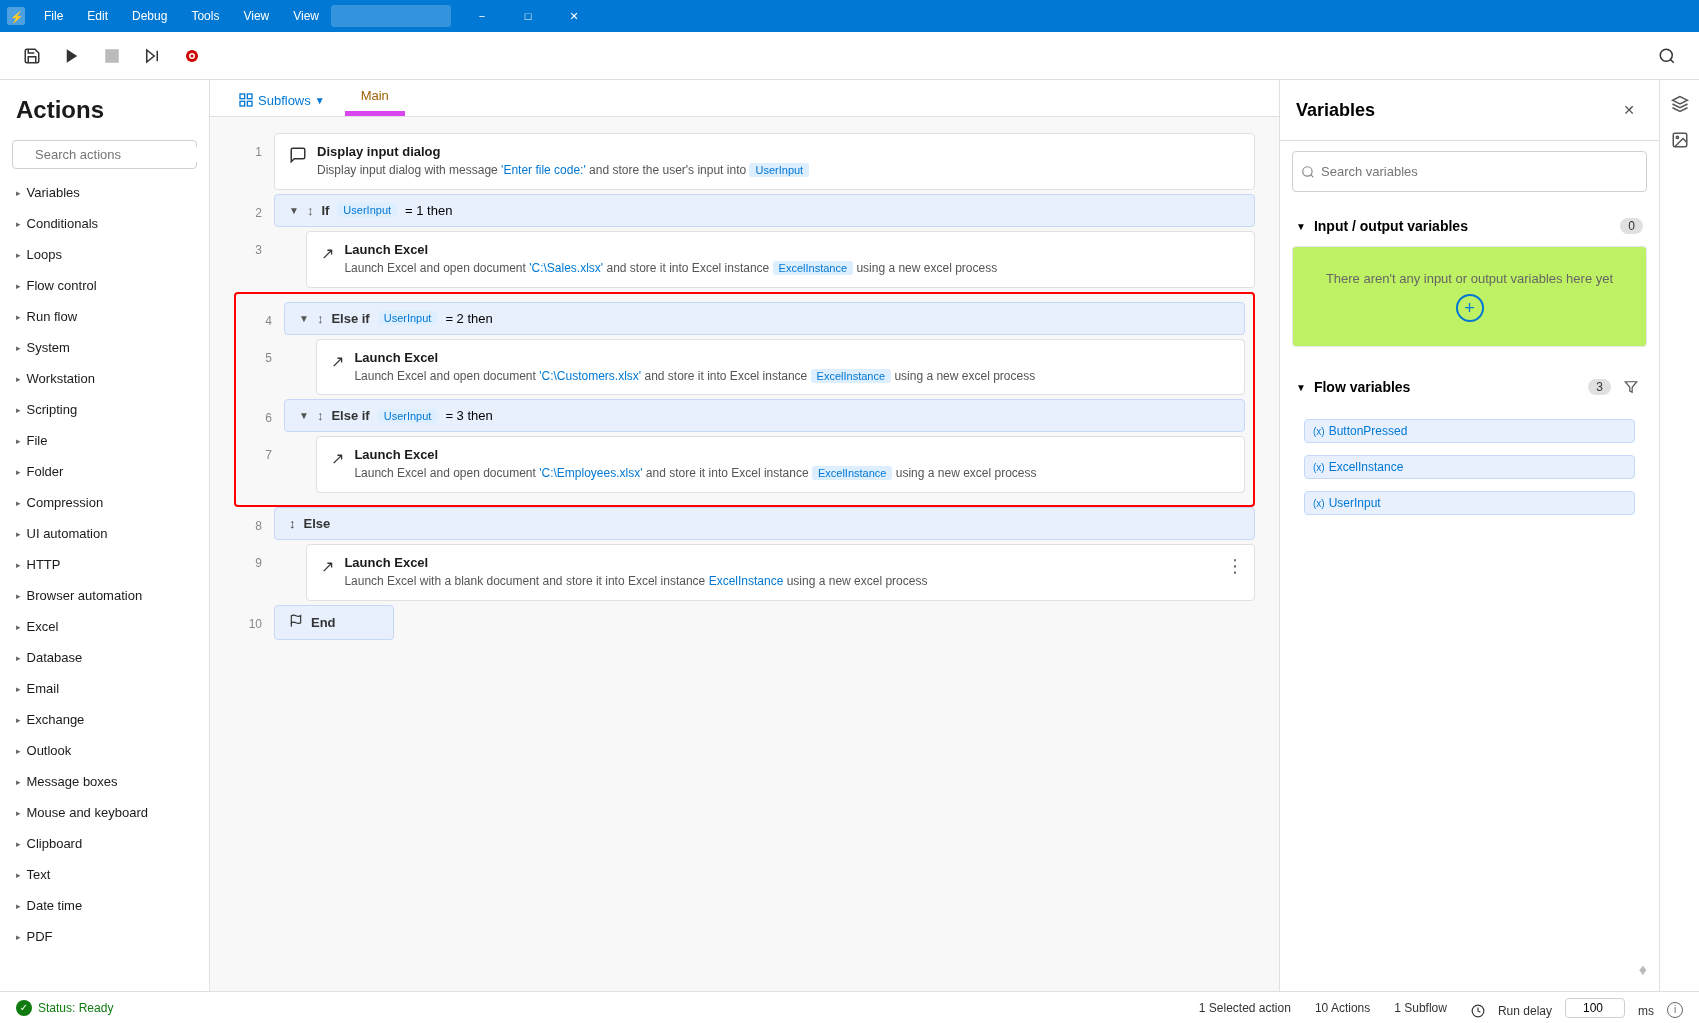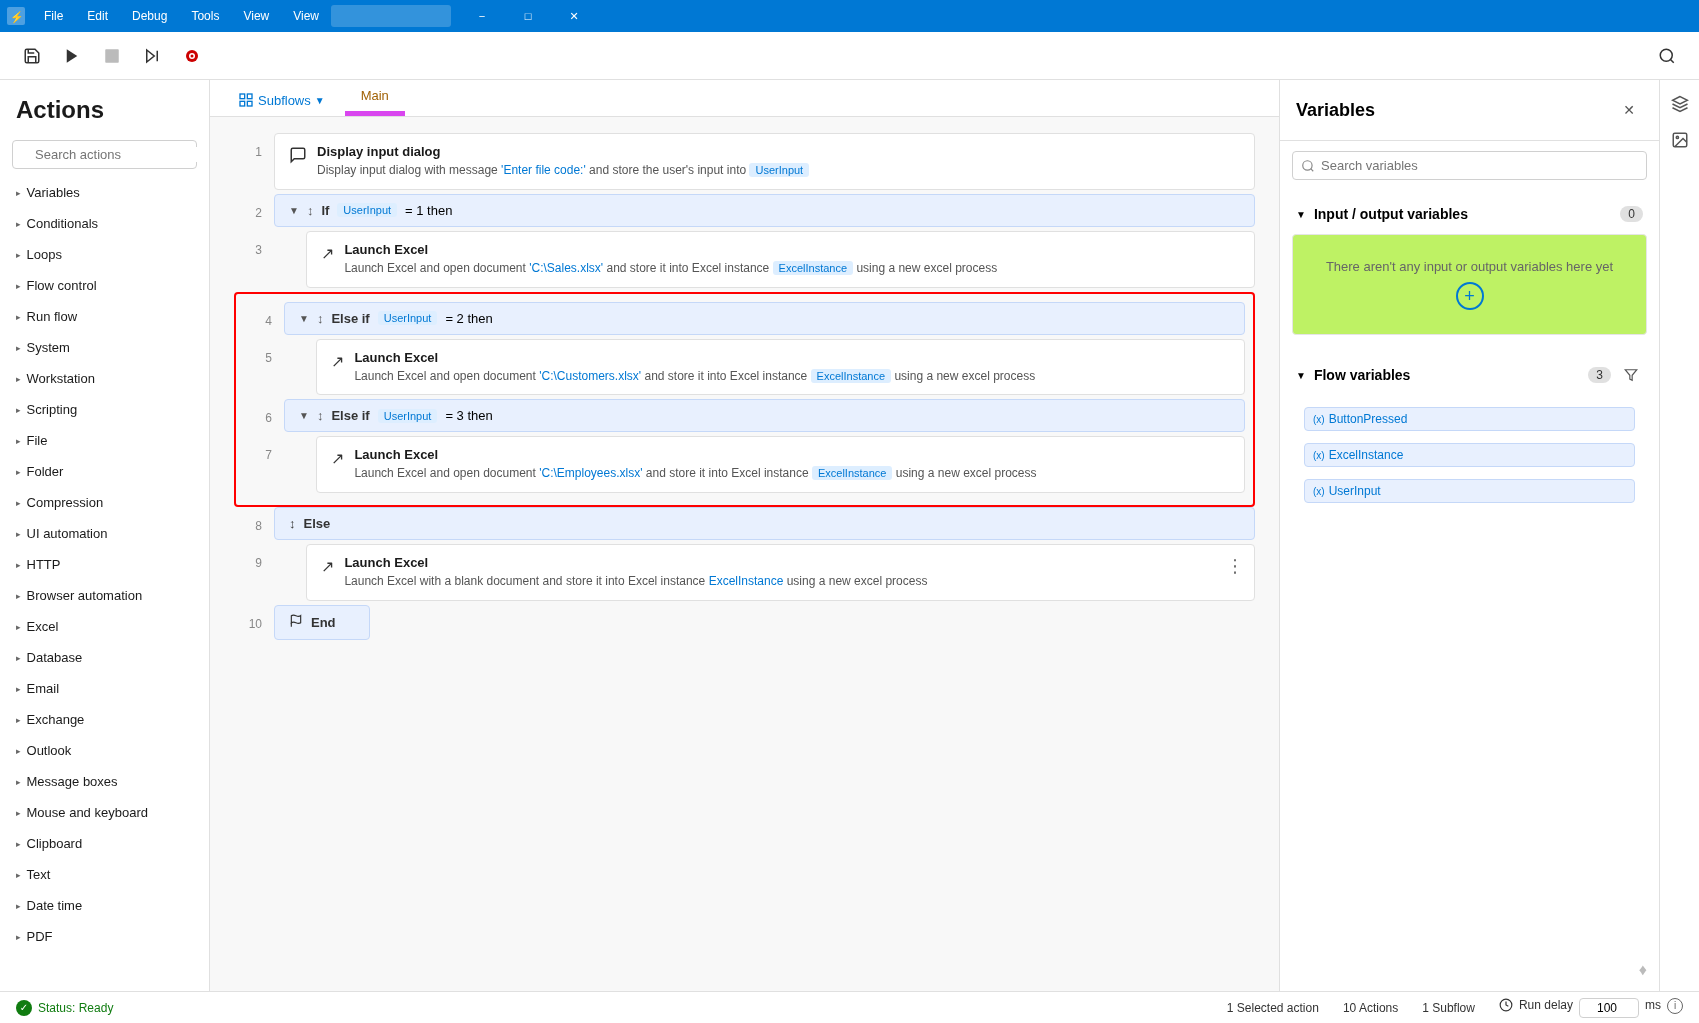--- a/index.html
+++ b/index.html
@@ -309,21 +309,21 @@
       align-items: center;
       padding: 8px 14px;
       background: #e8f0fe;
       border: 1px solid #c5d8f8;
       border-radius: 4px;
       gap: 8px;
       cursor: pointer;
       font-size: 13px;
       font-weight: 600;
       color: #333;
-      width: 96px;
+      width: 120px;
     }
 
     .indented {
       margin-left: 32px;
     }
 
     
     .selection-box {
       border: 2px solid red;
       border-radius: 4px;
@@ -362,21 +362,21 @@
       font-size: 14px;
       color: #555;
       border-radius: 4px;
     }
     .vars-search {
       margin: 10px 12px;
       display: flex;
       align-items: center;
       border: 1px solid #d0d0d0;
       border-radius: 4px;
-      padding: 6px 8px;
+      padding: 12px 8px;
       background: white;
       gap: 6px;
     }
     .vars-search input {
       border: none;
       outline: none;
       font-size: 13px;
       flex: 1;
       color: #666;
     }
@@ -511,22 +511,22 @@
       border-radius: 50%;
       display: flex;
       align-items: center;
       justify-content: center;
       color: white;
       font-size: 10px;
     }
     .status-spacer { flex: 1; }
     .run-delay-control {
       display: flex;
-      align-items: flex-start;
-      gap: 6px;
+      align-items: flex-end;
+      gap: 13px;
     }
     .run-delay-input {
       width: 60px;
       border: 1px solid #d0d0d0;
       border-radius: 4px;
       padding: 2px 6px;
       font-size: 12px;
       text-align: right;
     }
     .info-icon {

